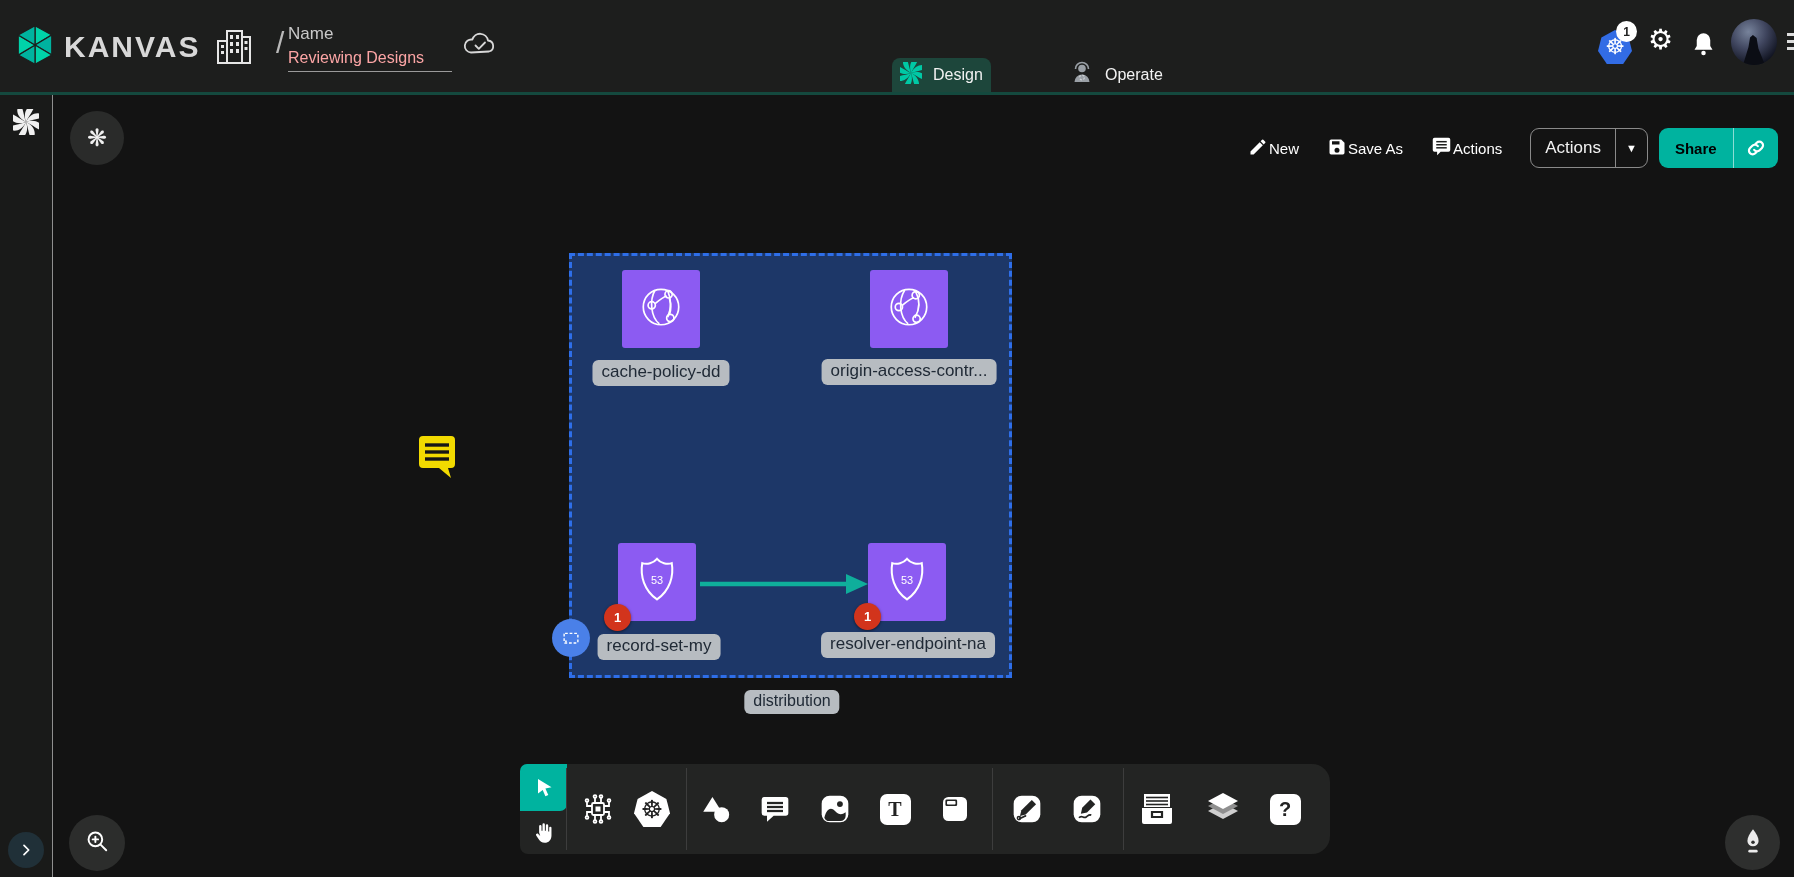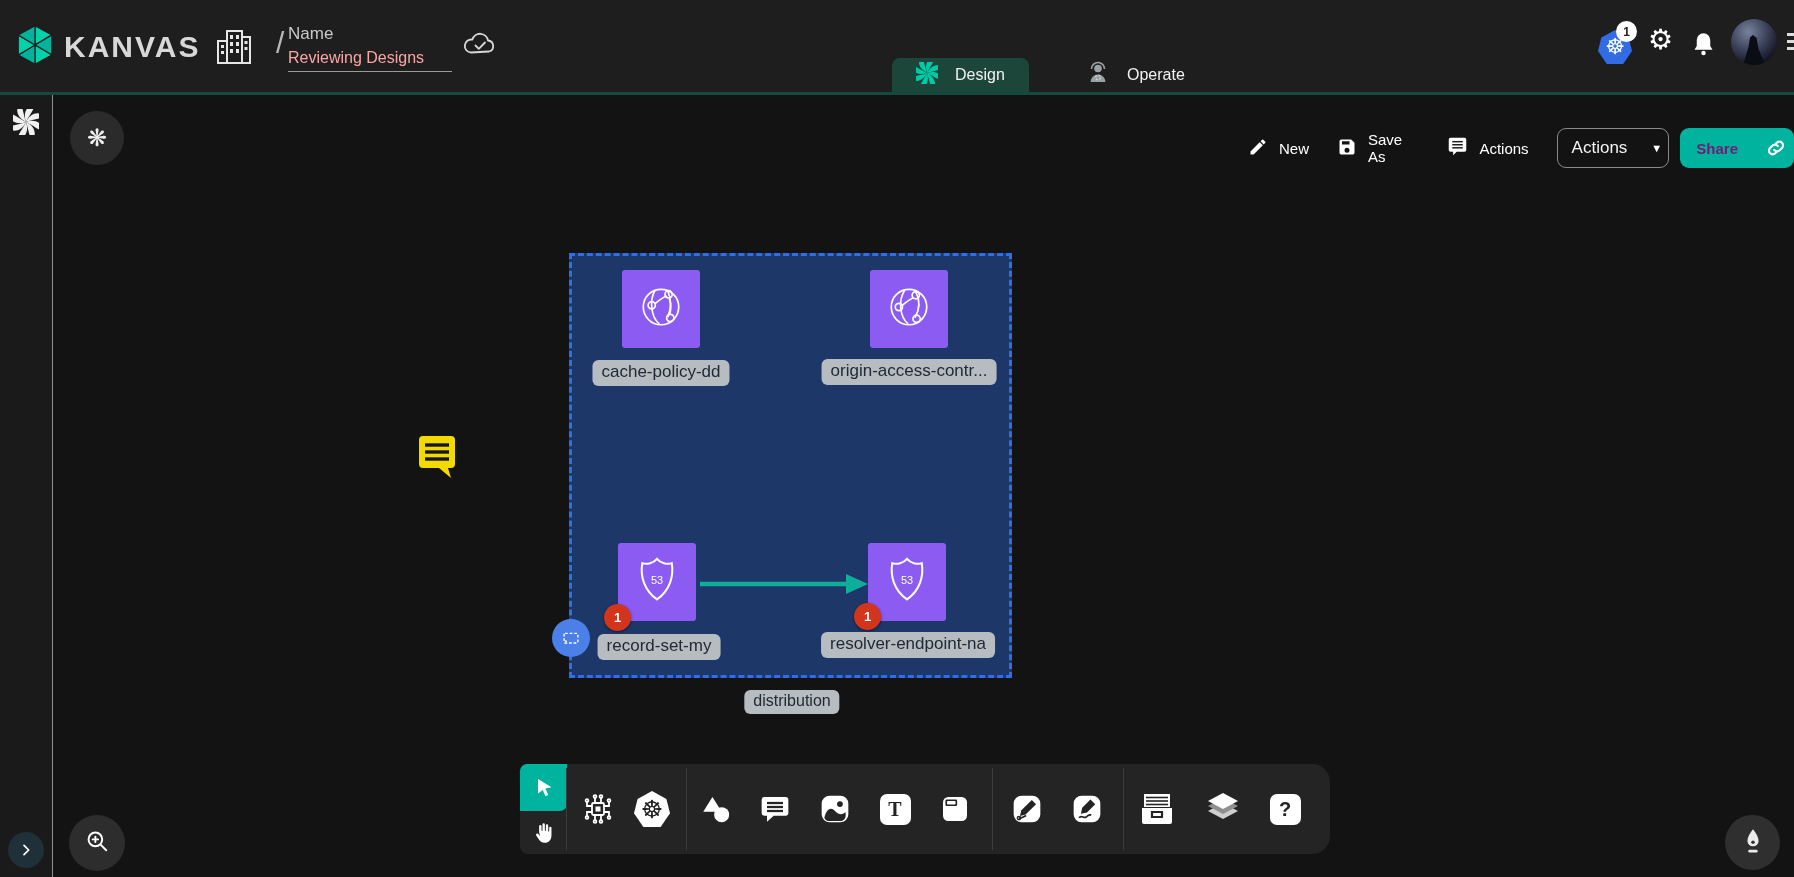--- a/index.html
+++ b/index.html
@@ -12,45 +12,45 @@
   .accent-line{position:absolute;top:92px;left:0;width:1794px;height:3px;background:#14493e}
   .logo{position:absolute;left:14px;top:24px;display:flex;align-items:center;gap:8px;cursor:pointer}
   .brand{font-size:30px;font-weight:bold;letter-spacing:2px;color:#d8d8d8}
   .org-icon{position:absolute;left:212px;top:24px}
   .crumb-slash{position:absolute;left:276px;top:26px;font-size:30px;font-weight:300;color:#b9b9b9}
   .name-group{position:absolute;left:288px;top:24px}
   .name-label{font-size:17px;color:#c9c9c9}
   .name-input{display:block;margin-top:3px;width:164px;background:transparent;border:none;border-bottom:1px solid #9a9a9a;color:#fca5a5;font-size:16px;font-family:"Liberation Sans",sans-serif;padding:2px 0 4px}
   .cloud-icon{position:absolute;left:462px;top:30px}
 
-  .tab{position:absolute;top:58px;height:34px;display:flex;align-items:center;gap:17px;padding:0 24px;cursor:pointer}
+  .tab{position:absolute;top:58px;height:34px;display:flex;align-items:center;gap:11px;padding:0 8px;cursor:pointer}
   .tab-design{left:892px;background:#1d463b;border-radius:8px 8px 0 0}
   .tab-operate{left:1062px}
   .tab-label{font-size:16px;color:#f2f2f2}
 
   .k8s-wrap{position:absolute;left:1598px;top:30px;width:34px;height:34px}
   .heptagon{width:34px;height:34px;background:#326CE5;clip-path:polygon(50% 0%,90% 22%,100% 62%,74% 100%,26% 100%,0% 62%,10% 22%);display:flex;align-items:center;justify-content:center}
   .k8s-glyph{font-size:22px;color:#fff;line-height:1}
   .count-badge{position:absolute;left:18px;top:-9px;width:21px;height:21px;background:#fff;color:#222;border-radius:50%;font-size:12px;font-weight:bold;display:flex;align-items:center;justify-content:center}
   .gear-btn{position:absolute;left:1648px;top:26px;font-size:28px;color:#fff;cursor:pointer;line-height:1}
   .bell-btn{position:absolute;left:1690px;top:30px;cursor:pointer}
   .avatar{position:absolute;left:1731px;top:19px;width:46px;height:46px;border-radius:50%;background:radial-gradient(circle at 38% 28%,#77839b 0%,#40465f 40%,#101320 78%);overflow:hidden;cursor:pointer}
   .avatar:after{content:"";position:absolute;left:12px;top:16px;width:22px;height:30px;background:#0b0d14;clip-path:polygon(45% 0,62% 10%,70% 45%,100% 100%,0 100%,25% 40%,32% 8%)}
   .edge-menu{position:absolute;left:1787px;top:33px;width:7px}
   .edge-menu div{height:3px;background:#ddd;margin-bottom:4px}
 
   
   .cvs-toolbar{position:absolute;top:127px;left:1248px;height:42px;display:flex;align-items:center}
-  .tb-item{display:flex;align-items:center;gap:11px;color:#fff;font-size:15px;cursor:pointer;margin-right:28px}
+  .tb-item{display:flex;align-items:center;gap:1px;color:#fff;font-size:15px;cursor:pointer;margin-right:28px}
   .actions-btn{display:flex;align-items:center;height:40px;border:1px solid #8a8a8a;border-radius:9px;overflow:hidden;cursor:pointer;margin-right:11px}
   .actions-text{padding:0 14px;font-size:17px;color:#f2f2f2}
   .actions-div{width:1px;height:40px;background:#8a8a8a}
   .actions-caret{padding:0 10px;color:#fff;font-size:11px}
   .share-btn{display:flex;align-items:center;height:40px;background:#00B39F;border-radius:9px;overflow:hidden;cursor:pointer}
-  .share-text{padding:0 16px;font-size:15px;font-weight:bold;color:#701a75}
+  .share-text{padding:0 16px;font-size:15px;font-weight:bold;color:#000000}
   .share-div{width:1px;height:40px;background:rgba(255,255,255,.55)}
   .share-link{padding:0 11px;display:flex;align-items:center}
 
   
   .sidebar{position:absolute;left:0;top:95px;width:53px;height:782px;background:#191a19;border-right:1px solid #8f8f8f}
   .spiral-btn{position:absolute;left:13px;top:14px;cursor:pointer}
   .chevron-btn{position:absolute;left:8px;top:737px;width:36px;height:36px;border-radius:50%;background:#203038;display:flex;align-items:center;justify-content:center;cursor:pointer}
 
   
   .flower-btn{position:absolute;left:70px;top:111px;width:54px;height:54px;border-radius:50%;background:#2a2b2a;display:flex;align-items:center;justify-content:center;cursor:pointer}

